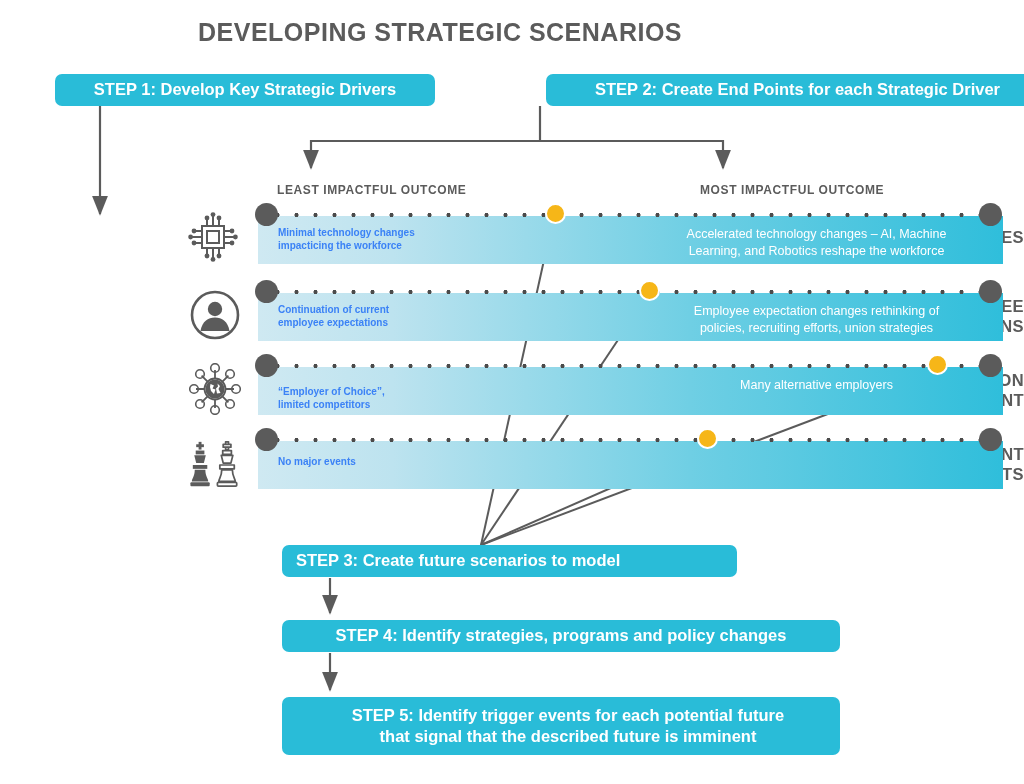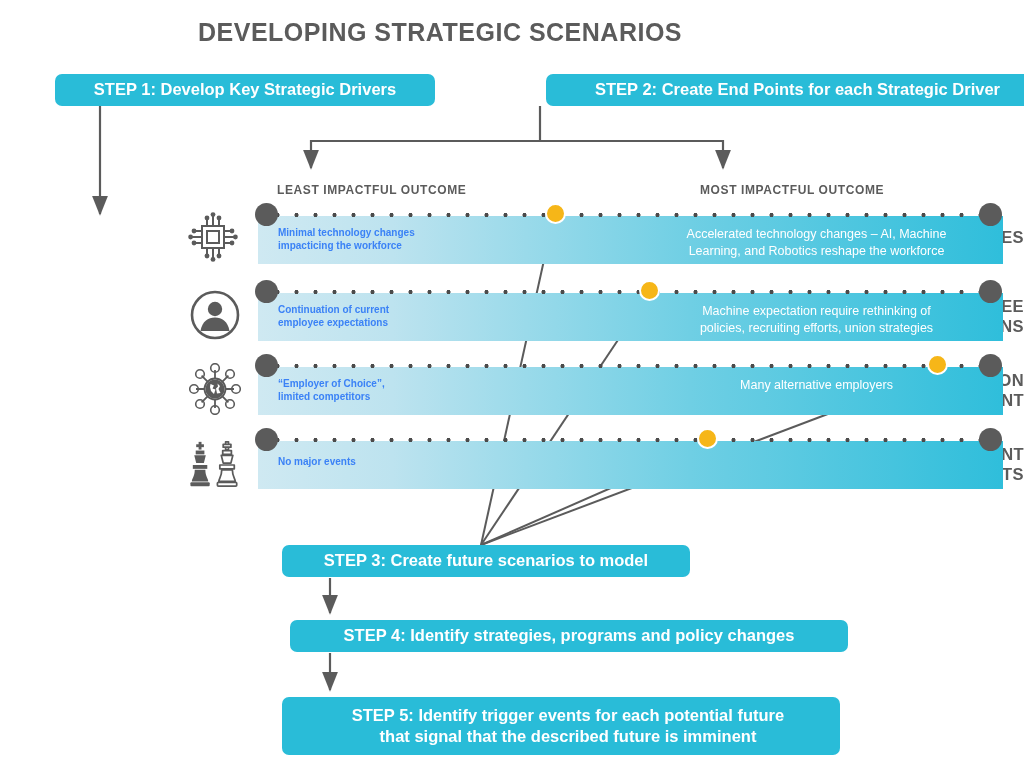--- a/index.html
+++ b/index.html
@@ -35,22 +35,22 @@
     border-radius: 7px;
     font-size: 16.5px;
     font-weight: bold;
     display: flex;
     align-items: center;
     line-height: 1.28;
     padding: 5px 14px;
   }
   #step1 { left: 55px;  top: 74px;  width: 380px; height: 32px; justify-content: center; }
   #step2 { left: 498px; top: 74px;  width: 503px; height: 32px; justify-content: center; margin-left: 48px; }
-  #step3 { left: 282px; top: 545px; width: 408px; height: 32px; justify-content: center; }
-  #step4 { left: 282px; top: 620px; width: 558px; height: 32px; justify-content: center; margin-left: 8px; }
+  #step3 { left: 282px; top: 545px; width: 455px; height: 32px; }
+  #step4 { left: 282px; top: 620px; width: 558px; height: 32px; justify-content: center; }
   #step5 { left: 282px; top: 697px; width: 558px; height: 58px; justify-content: center;
            text-align: center; padding-left: 28px; }
   #step5 .l2 { display: block; }
 
   
   .row-label {
     position: absolute;
     right: 0;
     width: 190px;
     text-align: right;
@@ -255,21 +255,21 @@
       <path d="M10.5 41 C12 31.5 18 27.5 25 27.5 C32 27.5 38 31.5 39.5 41 Z" fill="#5b5b5b"></path>
     </svg>
   </div>
   <div class="bar" style="top:293px;"></div>
   <div class="bar-dotline" style="top:289px;"></div>
   <div class="txt-left" style="top:303px;">
     <div>Continuation of current</div>
     <div>employee expectations</div>
   </div>
   <div class="txt-right" style="top:303px; width:365px;">
-    <div>Machine expectation require rethinking of</div>
+    <div>Employee expectation changes rethinking of</div>
     <div>policies, recruiting efforts, union strategies</div>
   </div>
   <div class="enddot" style="left:255px; top:280px;"></div>
   <div class="enddot" style="left:979px; top:280px;"></div>
   <div class="marker" style="left:639px; top:280px;"></div>
 
   <div class="row-label" style="top:371px;">
     <span>COMPETITION</span>
     <span>FOR TALENT</span>
   </div>
@@ -295,21 +295,21 @@
           <circle cx="47" cy="26" r="4.3"></circle>
         <circle cx="11" cy="11" r="4.3"></circle>
           <circle cx="41" cy="11" r="4.3"></circle>
         <circle cx="11" cy="41" r="4.3"></circle>
           <circle cx="41" cy="41" r="4.3"></circle>
       </g>
     </svg>
   </div>
   <div class="bar" style="top:367px;"></div>
   <div class="bar-dotline" style="top:363px;"></div>
-  <div class="txt-left" style="top:377px;">
+  <div class="txt-left" style="top:385px;">
     <div>“Employer of Choice”,</div>
     <div>limited competitors</div>
   </div>
   <div class="txt-right" style="top:377px; width:365px;">
     <div>Many alternative employers</div>
   </div>
   <div class="enddot" style="left:255px; top:354px;"></div>
   <div class="enddot" style="left:979px; top:354px;"></div>
   <div class="marker" style="left:927px; top:354px;"></div>
 

